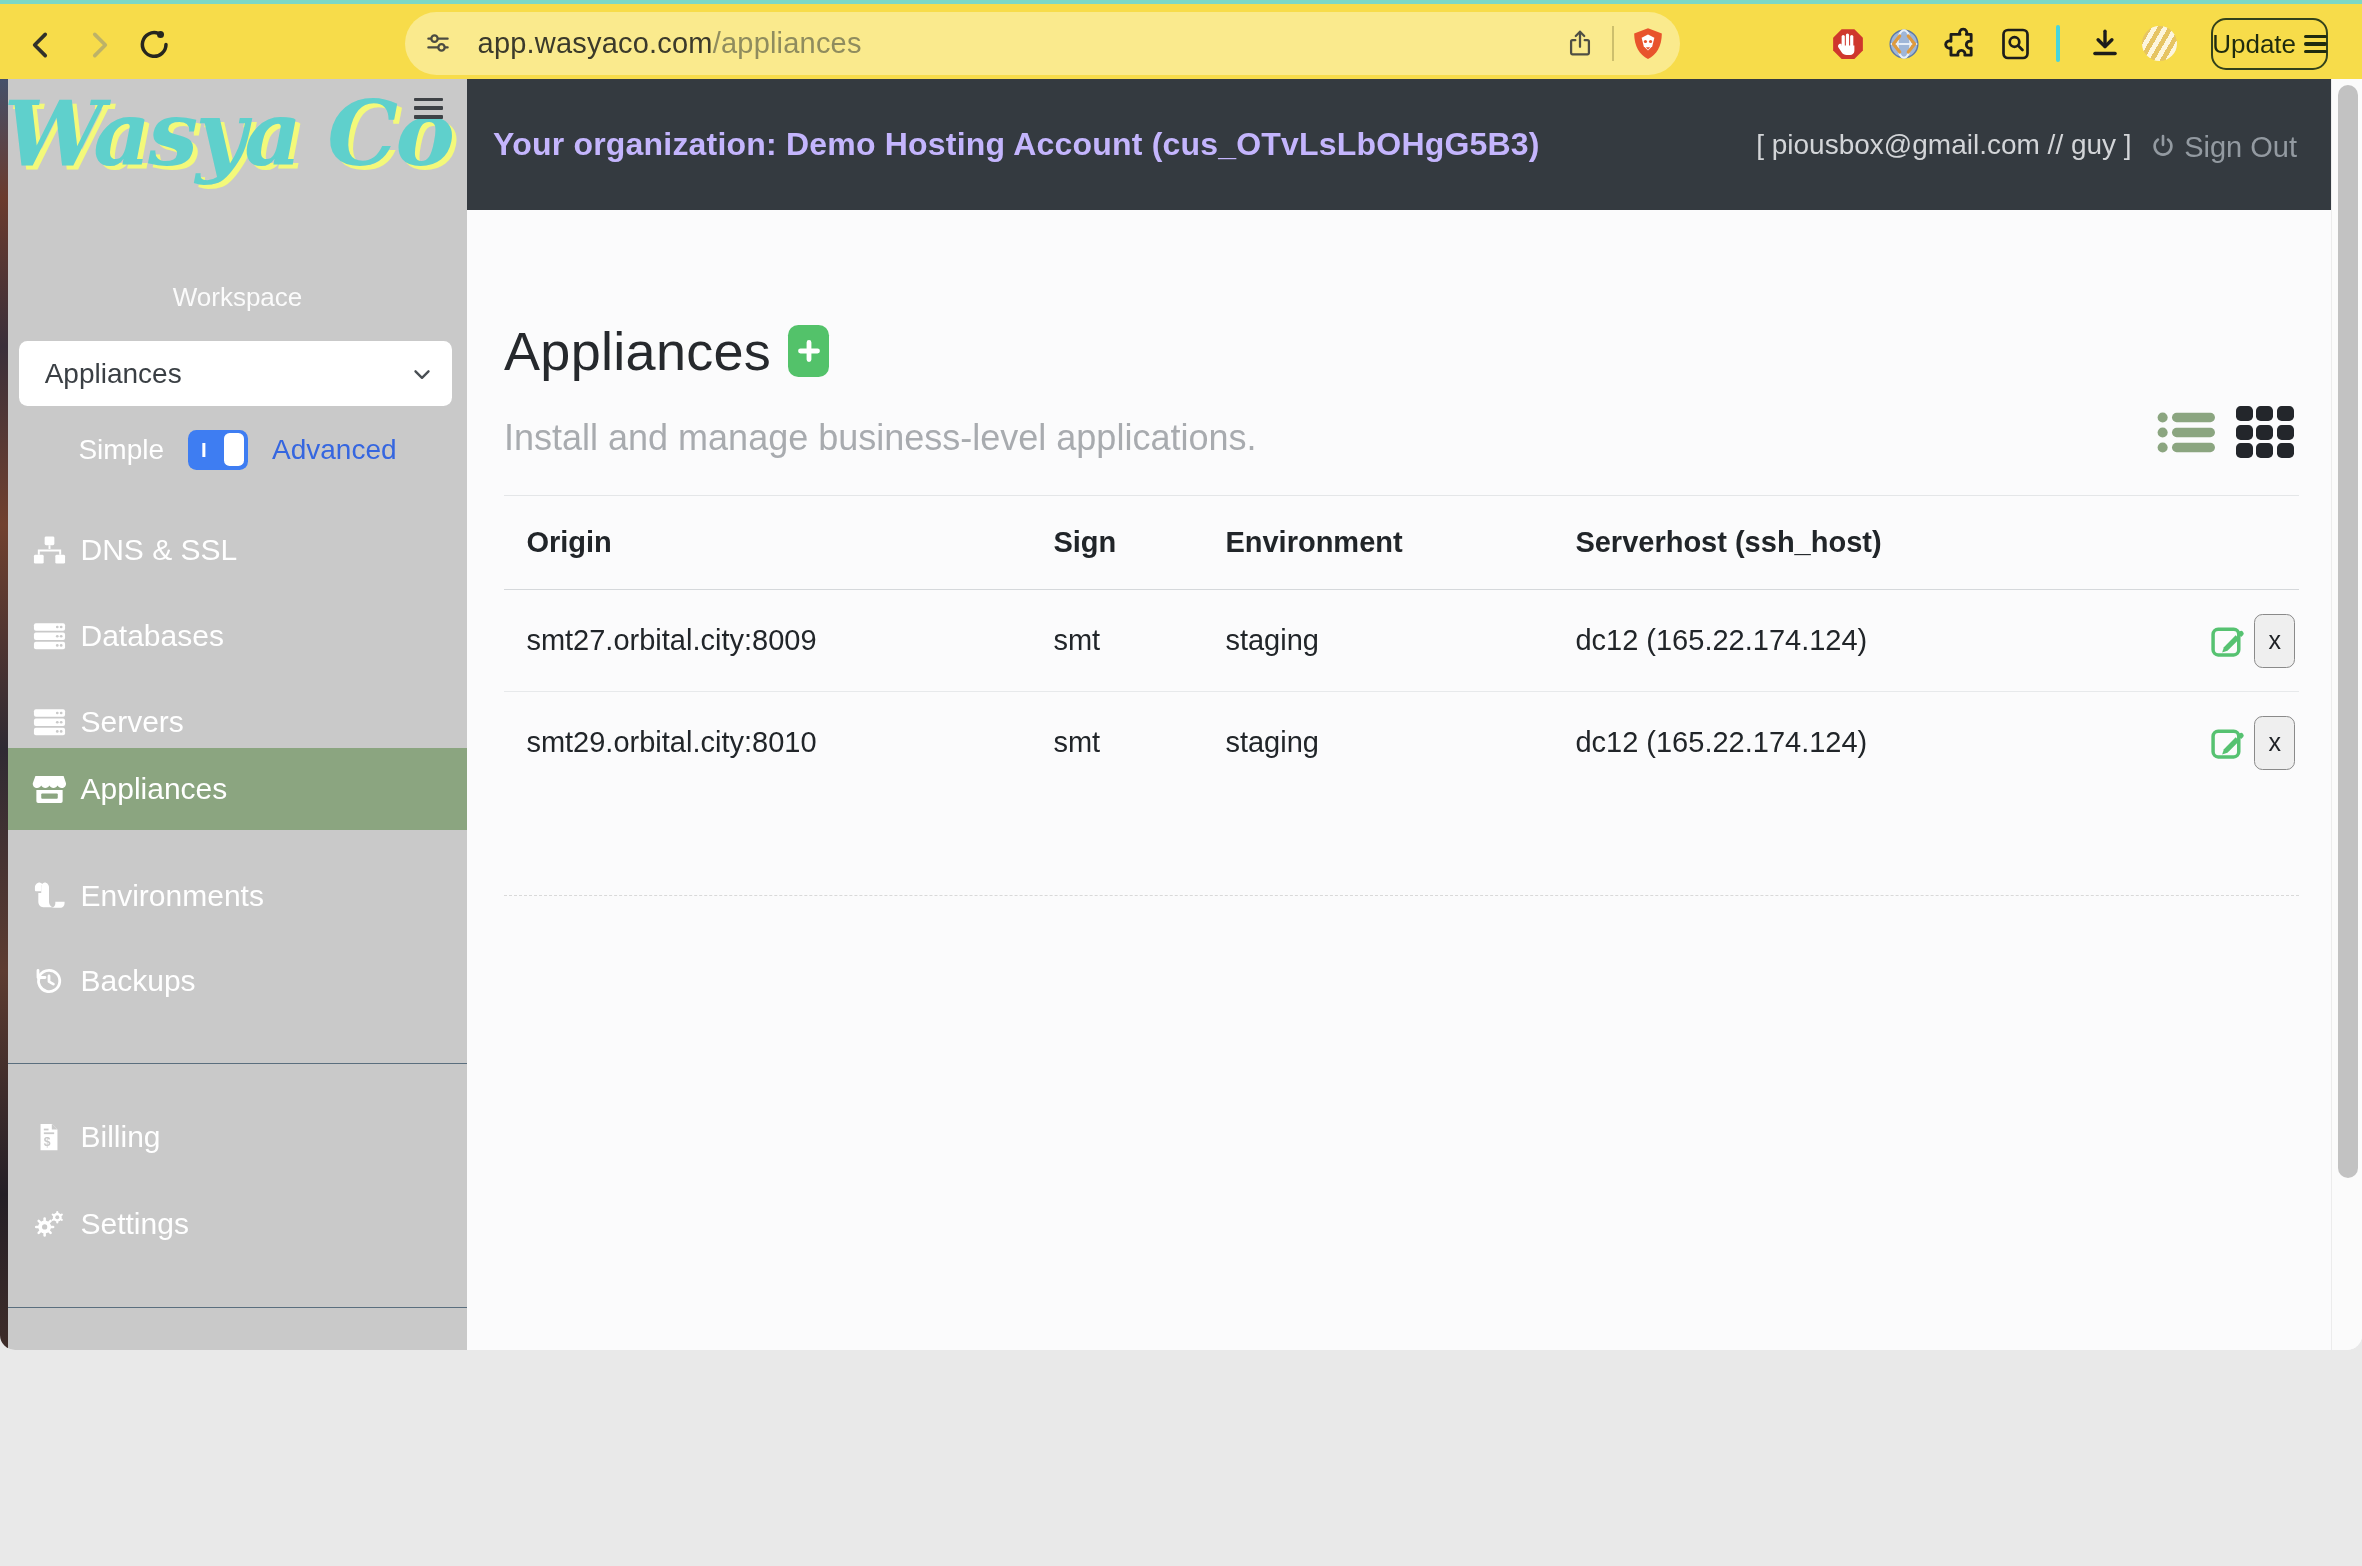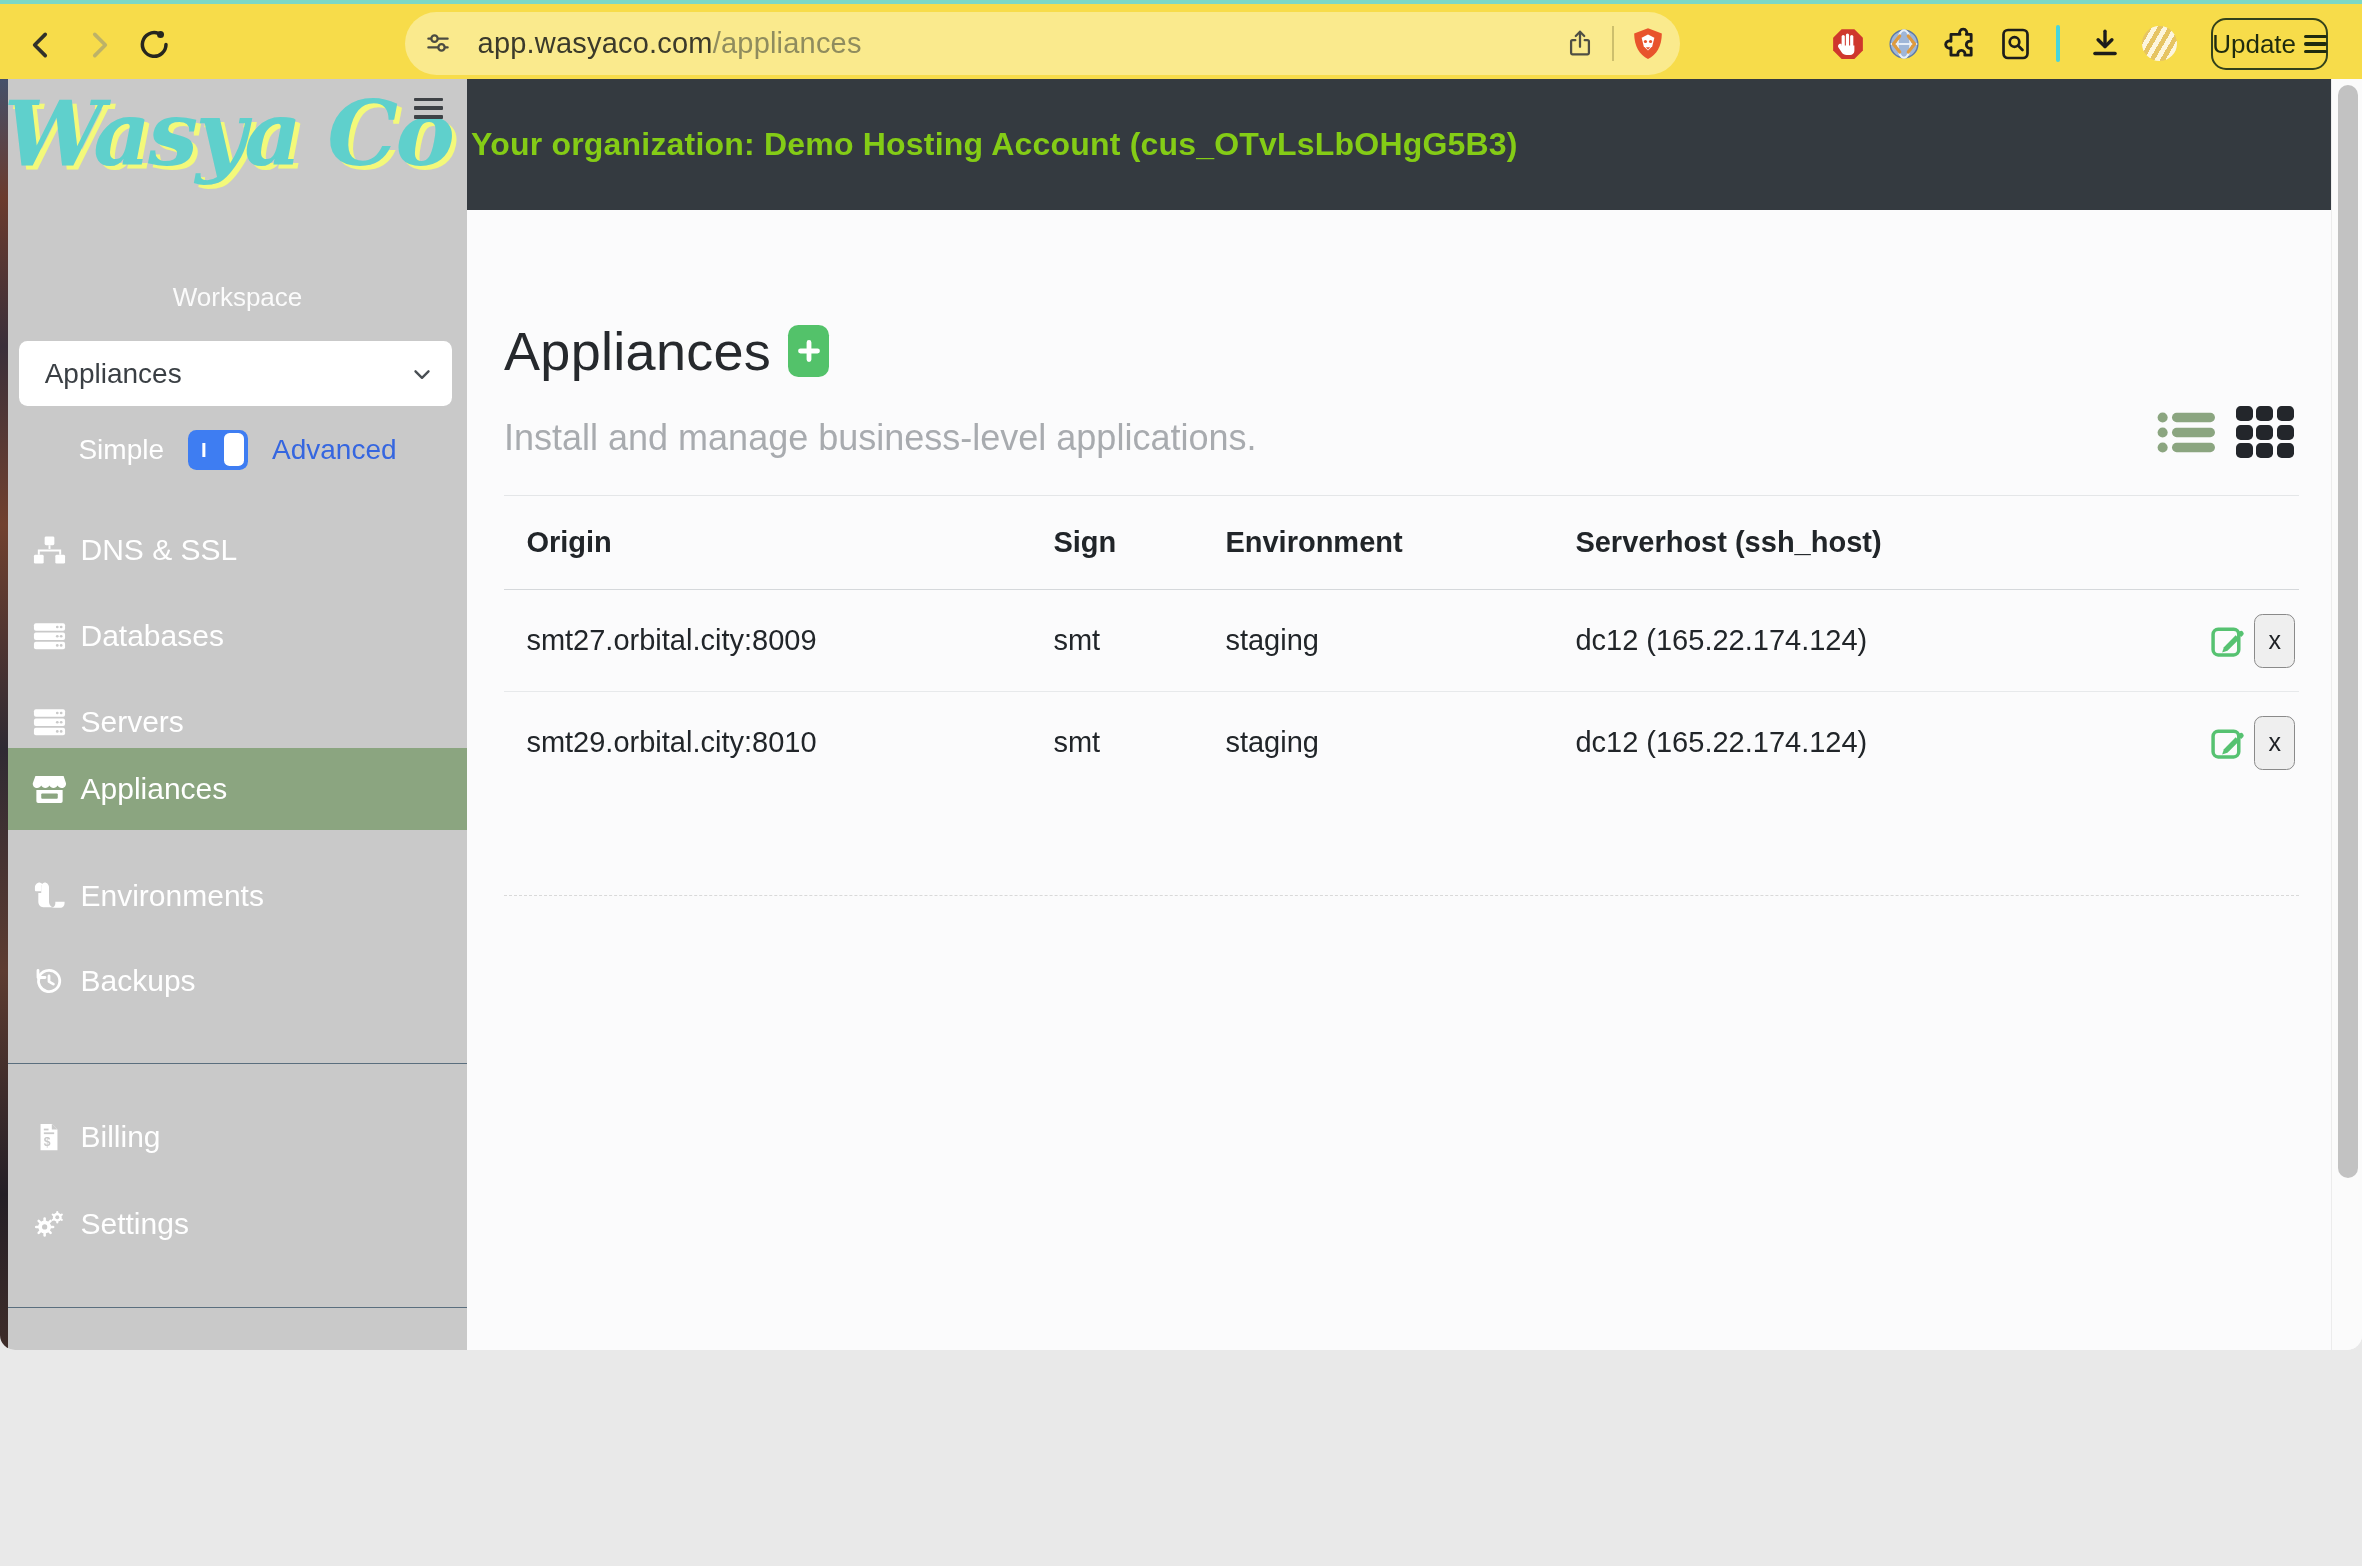--- a/index.html
+++ b/index.html
@@ -51,21 +51,21 @@
   .toggle{position:relative;width:60px;height:40px;background:#3e7df2;border-radius:8.4px;cursor:pointer;}
   .toggle .i{position:absolute;left:13px;top:50%;transform:translateY(-50%);color:#fff;font-size:20.5px;font-weight:bold;}
   .toggle .knob{position:absolute;right:3.7px;top:3.7px;bottom:3.7px;width:20.5px;background:#fff;border-radius:5.6px;}
   .nav-item{position:absolute;left:0;width:100%;height:56px;display:flex;align-items:center;padding-left:24px;box-sizing:border-box;
     color:#fff;font-size:30px;gap:14px;cursor:pointer;--ko:#c9c9c9;}
   .nav-item .nicon{width:35px;display:flex;justify-content:center;flex:none;}
   .nav-item.active{height:82px;background:#8ba580;--ko:#8ba580;}
   .side-divider{position:absolute;left:-7.5px;width:467px;height:0;border-top:1.9px solid rgba(62,88,108,.8);}
   
   .dark-header{position:absolute;left:467px;top:79px;width:1864px;height:131px;background:#343a40;display:flex;align-items:center;}
-  .org-title{margin-left:4px;color:#84cc16;font-size:32px;font-weight:600;letter-spacing:0.2px;}
+  .org-title{margin-left:26px;color:#c4b5fd;font-size:32px;font-weight:600;letter-spacing:0.2px;}
   .header-right{position:absolute;right:34px;display:flex;align-items:center;gap:17px;}
   .user-chip{color:#d3d5d8;font-size:28px;}
   .signout{display:flex;align-items:center;gap:7.5px;color:#939aa1;font-size:29px;cursor:pointer;margin-top:5.6px;}
   
   .content{position:absolute;left:467px;top:210px;width:1864px;height:1356px;background:#fbfbfc;border-bottom-right-radius:13px;}
   .page-head{position:absolute;left:37px;top:110px;display:flex;align-items:center;gap:17px;}
   .page-title{font-size:54px;font-weight:500;color:#26292d;letter-spacing:0.3px;}
   .add-btn{width:41px;height:52px;background:#53c26a;border-radius:10.3px;display:flex;align-items:center;justify-content:center;cursor:pointer;}
   .page-sub{position:absolute;left:37px;top:207px;font-size:36px;color:#a8abaf;}
   .view-toggles{position:absolute;top:196px;right:37px;display:flex;align-items:center;gap:20.5px;}
@@ -331,20 +331,30 @@
         </svg>
       </span>
       <span>Settings</span>
     </div>
 
     <div class="side-divider" style="top:1228px;"></div>
   </div>
 
   <div class="dark-header">
     <div class="org-title">Your organization: Demo Hosting Account (cus_OTvLsLbOHgG5B3)</div>
+    <div class="header-right">
+      <span class="user-chip">[ piousbox@gmail.com // guy ]</span>
+      <span class="signout">
+        <svg width="28" height="28" viewBox="0 0 32 32" fill="none" stroke="currentColor" stroke-width="3" stroke-linecap="round">
+          <path d="M16 3.5 v10"></path>
+            <path d="M10.2 7.5 a 9.6 9.6 0 1 0 11.6 0"></path>
+        </svg>
+        <span>Sign Out</span>
+      </span>
+    </div>
   </div>
 
   <div class="content">
     <div class="page-head">
       <span class="page-title">Appliances</span>
       <span class="add-btn">
         <svg width="24" height="24" viewBox="0 0 24 24">
             <path d="M12 3.5 v17 M3.5 12 h17" stroke="#fff" stroke-width="4.8" stroke-linecap="round"></path>
           </svg>
       </span>

